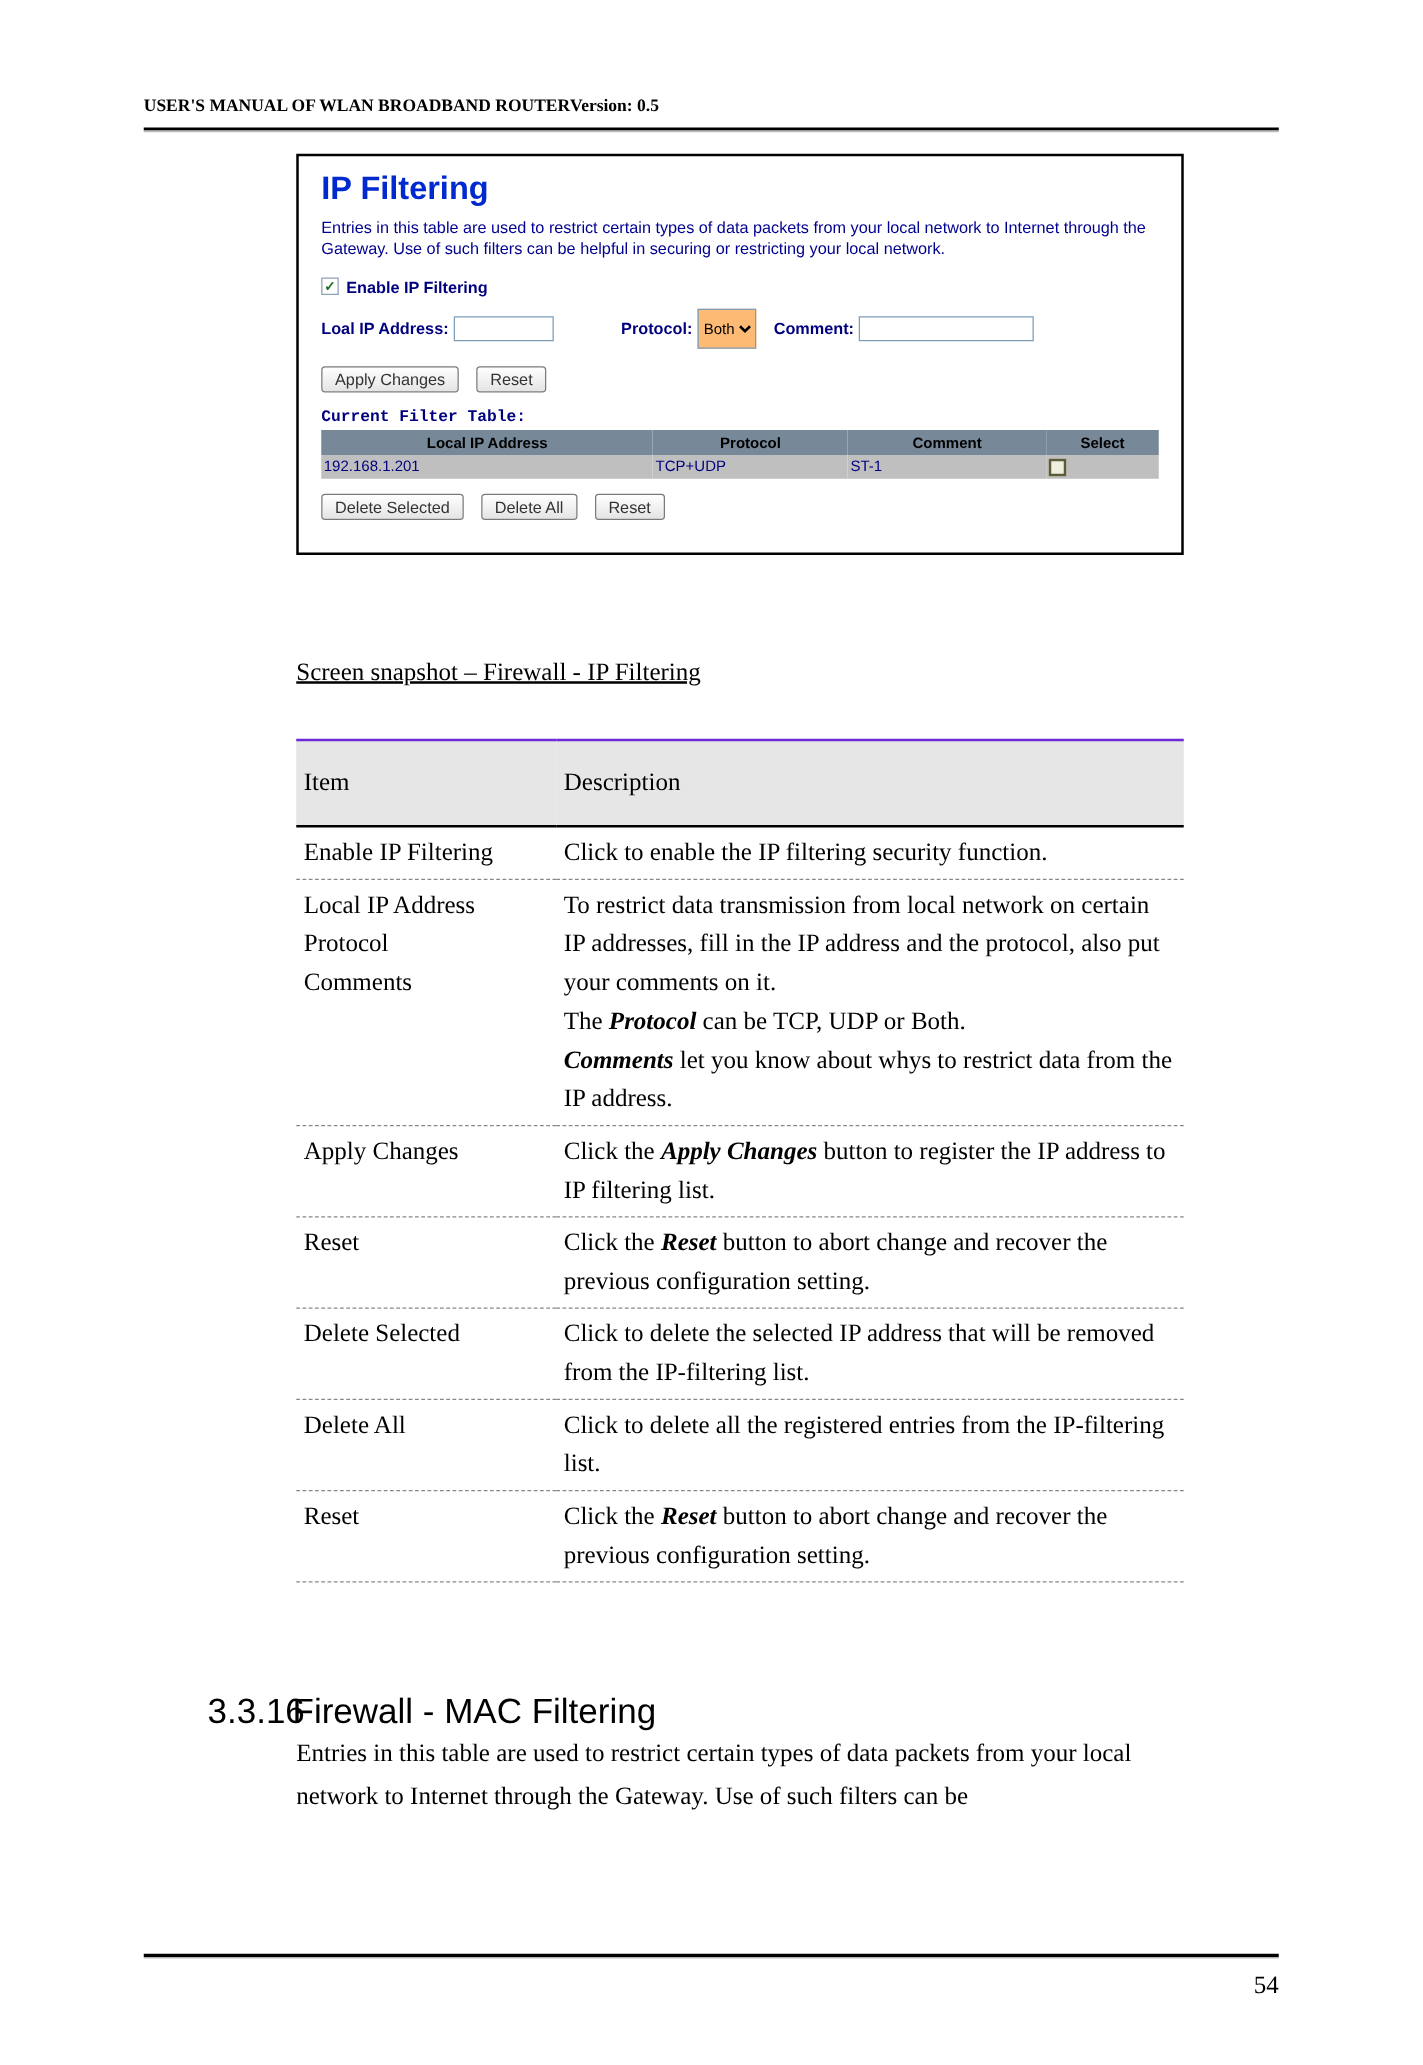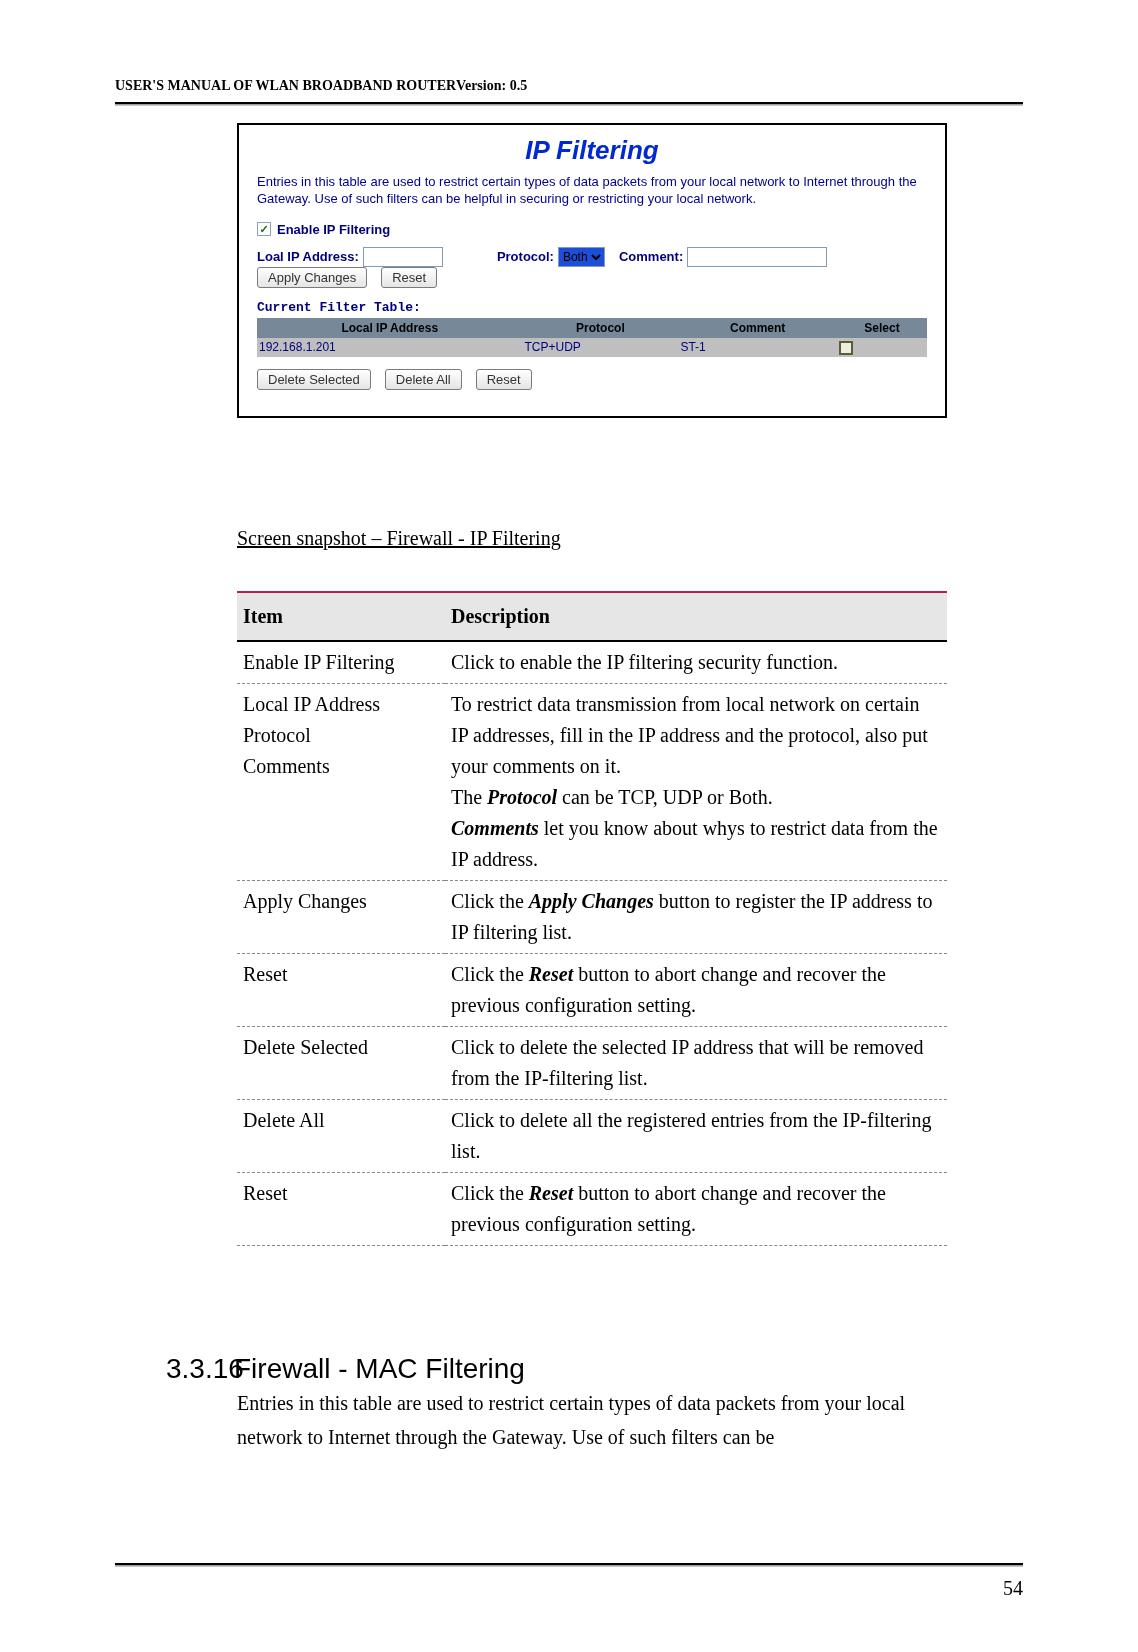--- a/index.html
+++ b/index.html
@@ -49,24 +49,22 @@
       left: 237px;
       width: 710px;
       border: 2px solid #000;
       background: #fff;
       padding: 10px 18px 14px 18px;
     }
     .screenshot h2 {
       color: #0029cf;
       font-family: Arial, sans-serif;
       font-size: 26px;
-      font-style: italic;
       font-weight: bold;
       margin-bottom: 8px;
-      text-align: center;
     }
     .screenshot .intro {
       color: #000090;
       font-size: 13px;
       font-family: Arial, sans-serif;
       line-height: 1.3;
       margin-bottom: 14px;
     }
     .checkbox-line {
       font-family: Arial, sans-serif;
@@ -89,33 +87,34 @@
       color: #1a6d1a;
     }
     .input-row {
       font-family: Arial, sans-serif;
       font-size: 13px;
       color: #00007f;
       font-weight: bold;
       display: flex;
       align-items: center;
       gap: 4px;
+      margin-bottom: 14px;
       flex-wrap: wrap;
     }
     .input-row input[type=text] {
       border: 1px solid #7e9db9;
       height: 20px;
       font-size: 12px;
       padding: 1px 3px;
     }
     .input-row select {
       border: 1px solid #7e9db9;
-      height: 20px;
+      height: 32px;
       font-size: 12px;
-      background: #1d4ed8;
+      background: #fdba74;
     }
     .btn {
       font-family: Arial, sans-serif;
       font-size: 13px;
       border: 1px solid #7a7a7a;
       border-radius: 3px;
       padding: 2px 10px;
       background: linear-gradient(#fff, #e4e4e4);
       color: #333;
       cursor: pointer;
@@ -170,23 +169,23 @@
       position: absolute;
       top: 591px;
       left: 237px;
       width: 710px;
       border-collapse: collapse;
       font-size: 20px;
     }
     .desc-table th {
       background: #e6e6e6;
       text-align: left;
-      font-weight: bold;
-      padding: 12px 6px;
-      border-top: 2px solid #be185d;
+      font-weight: normal;
+      padding: 22px 6px;
+      border-top: 2px solid #6d28d9;
       border-bottom: 2px solid #000;
     }
     .desc-table td {
       padding: 5px 6px;
       border-bottom: 1px dashed #888;
       vertical-align: top;
       line-height: 1.55;
     }
     .desc-table td.col1 { width: 208px; }
     .section-heading {

